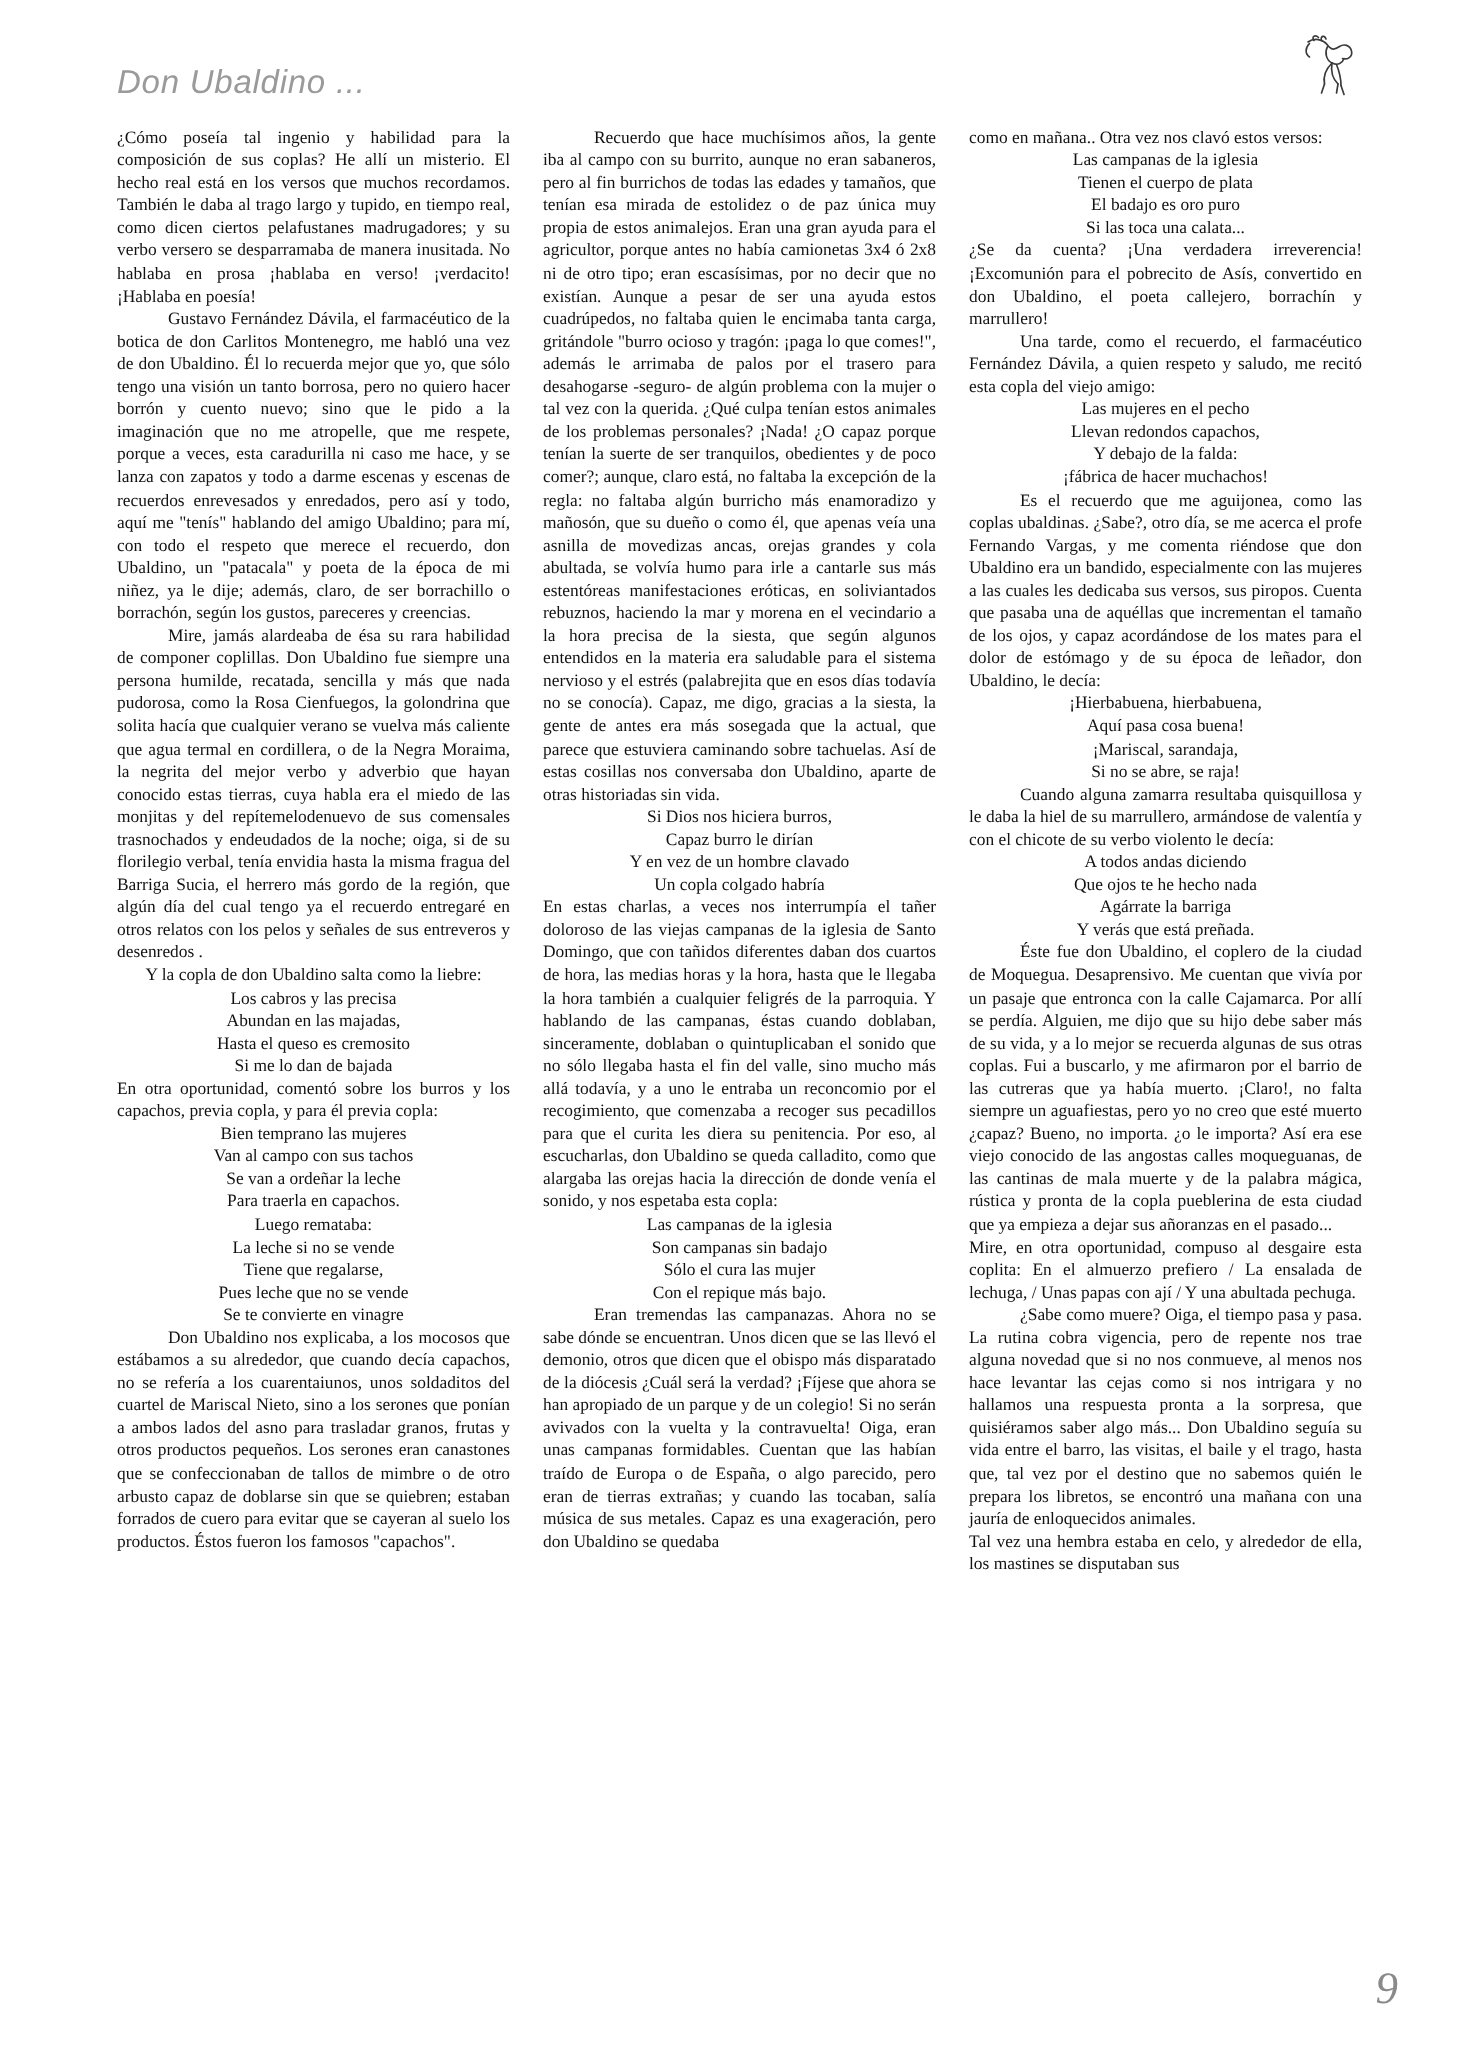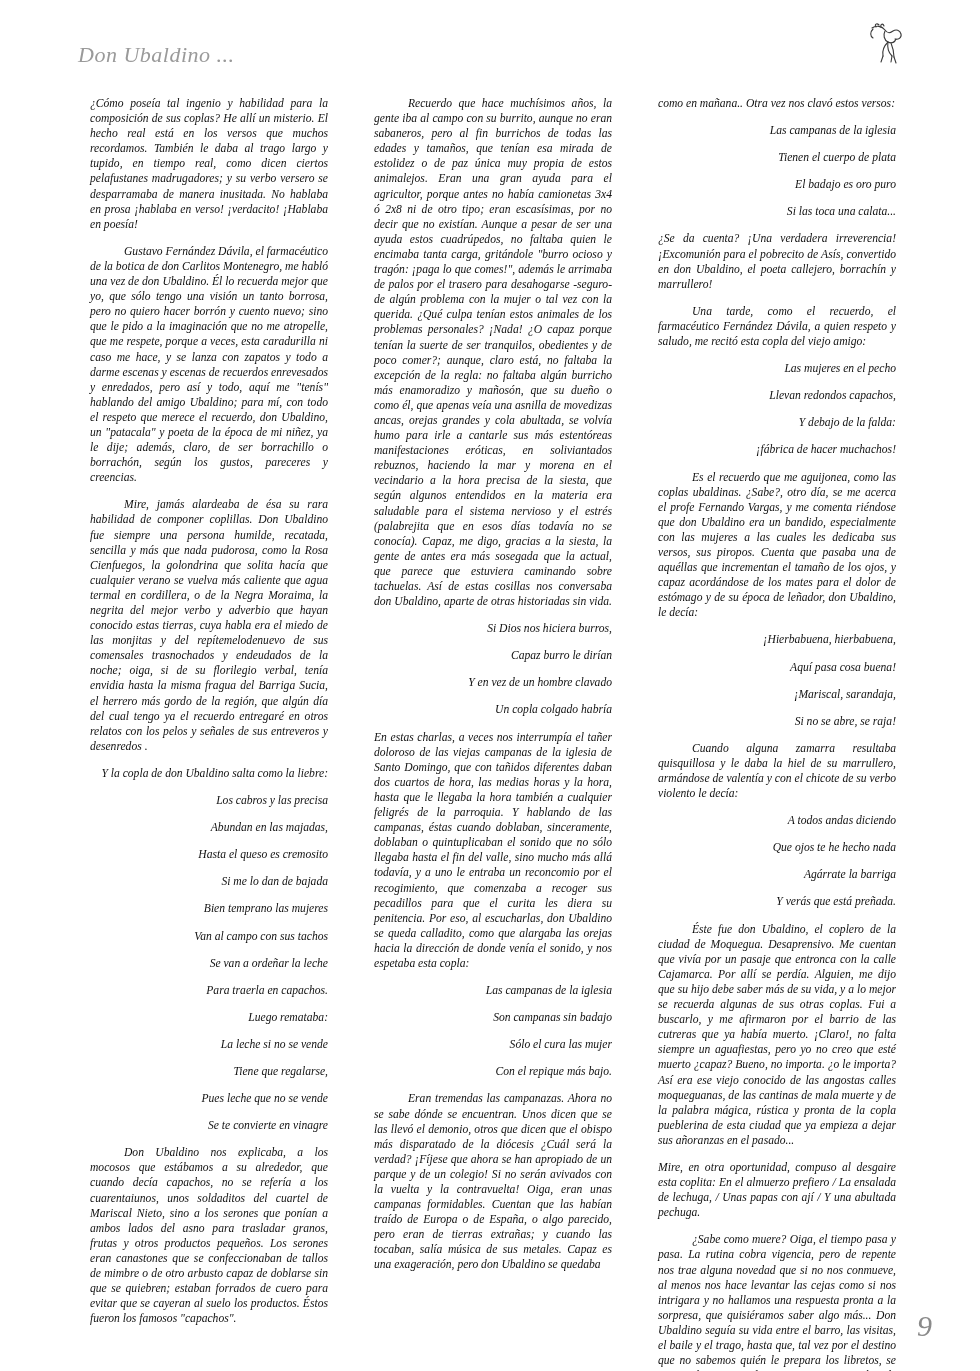--- a/index.html
+++ b/index.html
@@ -12,21 +12,21 @@
     width: 980px;
     height: 1371px;
     background: #ffffff;
     font-family: "Liberation Serif", serif;
     overflow: hidden;
   }
   .header-title {
     position: absolute;
     left: 78px;
     top: 42px;
-    font-family: Liberation Serif, serif;
+    font-family: Liberation Sans, sans-serif;
     font-style: italic;
     font-size: 22px;
     color: #9a9a9a;
     letter-spacing: 0.5px;
   }
   .logo {
     position: absolute;
     right: 70px;
     top: 22px;
     width: 46px;
@@ -37,34 +37,33 @@
     left: 78px;
     top: 84px;
     width: 830px;
     display: flex;
     gap: 22px;
   }
   .col {
     width: 262px;
   }
   .col p {
-    margin: 12px;
+    margin: 0;
     font-family: "Liberation Serif", serif;
-    font-style: italic;
     font-size: 11.6px;
     line-height: 15.1px;
     text-align: justify;
     color: #111;
     hyphens: auto;
   }
   .col p.indent {
     text-indent: 34px;
   }
   .col p.verse {
-    text-align: right;
+    text-align: center;
     text-indent: 0;
   }
   .page-number {
     position: absolute;
     right: 48px;
     bottom: 28px;
     font-family: "Liberation Serif", serif;
     font-style: italic;
     font-size: 30px;
     color: #8a8a8a;
@@ -98,20 +97,21 @@
   <div class="columns">
     <div class="col">
         <p class="">¿Cómo poseía tal ingenio y habilidad para la composición de sus coplas? He allí un misterio. El hecho real está en los versos que muchos recordamos. También le daba al trago largo y tupido, en tiempo real, como dicen ciertos pelafustanes madrugadores; y su verbo versero se desparramaba de manera inusitada. No hablaba en prosa ¡hablaba en verso! ¡verdacito! ¡Hablaba en poesía!</p>
         <p class=" indent">Gustavo Fernández Dávila, el farmacéutico de la botica de don Carlitos Montenegro, me habló una vez de don Ubaldino. Él lo recuerda mejor que yo, que sólo tengo una visión un tanto borrosa, pero no quiero hacer borrón y cuento nuevo; sino que le pido a la imaginación que no me atropelle, que me respete, porque a veces, esta caradurilla ni caso me hace, y se lanza con zapatos y todo a darme escenas y escenas de recuerdos enrevesados y enredados, pero así y todo, aquí me "tenís" hablando del amigo Ubaldino; para mí, con todo el respeto que merece el recuerdo, don Ubaldino, un "patacala" y poeta de la época de mi niñez, ya le dije; además, claro, de ser borrachillo o borrachón, según los gustos, pareceres y creencias.</p>
         <p class=" indent">Mire, jamás alardeaba de ésa su rara habilidad de componer coplillas. Don Ubaldino fue siempre una persona humilde, recatada, sencilla y más que nada pudorosa, como la Rosa Cienfuegos, la golondrina que solita hacía que cualquier verano se vuelva más caliente que agua termal en cordillera, o de la Negra Moraima, la negrita del mejor verbo y adverbio que hayan conocido estas tierras, cuya habla era el miedo de las monjitas y del repítemelodenuevo de sus comensales trasnochados y endeudados de la noche; oiga, si de su florilegio verbal, tenía envidia hasta la misma fragua del Barriga Sucia, el herrero más gordo de la región, que algún día del cual tengo ya el recuerdo entregaré en otros relatos con los pelos y señales de sus entreveros y desenredos .</p>
         <p class="verse">Y la copla de don Ubaldino salta como la liebre:</p>
         <p class="verse">Los cabros y las precisa</p>
         <p class="verse">Abundan en las majadas,</p>
         <p class="verse">Hasta el queso es cremosito</p>
         <p class="verse">Si me lo dan de bajada</p>
+        <p class="">En otra oportunidad, comentó sobre los burros y los capachos, previa copla, y para él previa copla:</p>
         <p class="verse">Bien temprano las mujeres</p>
         <p class="verse">Van al campo con sus tachos</p>
         <p class="verse">Se van a ordeñar la leche</p>
         <p class="verse">Para traerla en capachos.</p>
         <p class="verse">Luego remataba:</p>
         <p class="verse">La leche si no se vende</p>
         <p class="verse">Tiene que regalarse,</p>
         <p class="verse">Pues leche que no se vende</p>
         <p class="verse">Se te convierte en vinagre</p>
         <p class=" indent">Don Ubaldino nos explicaba, a los mocosos que estábamos a su alrededor, que cuando decía capachos, no se refería a los cuarentaiunos, unos soldaditos del cuartel de Mariscal Nieto, sino a los serones que ponían a ambos lados del asno para trasladar granos, frutas y otros productos pequeños. Los serones eran canastones que se confeccionaban de tallos de mimbre o de otro arbusto capaz de doblarse sin que se quiebren; estaban forrados de cuero para evitar que se cayeran al suelo los productos. Éstos fueron los famosos "capachos".</p>
@@ -147,17 +147,18 @@
         <p class="verse">¡Mariscal, sarandaja,</p>
         <p class="verse">Si no se abre, se raja!</p>
         <p class=" indent">Cuando alguna zamarra resultaba quisquillosa y le daba la hiel de su marrullero, armándose de valentía y con el chicote de su verbo violento le decía:</p>
         <p class="verse">A todos andas diciendo</p>
         <p class="verse">Que ojos te he hecho nada</p>
         <p class="verse">Agárrate la barriga</p>
         <p class="verse">Y verás que está preñada.</p>
         <p class=" indent">Éste fue don Ubaldino, el coplero de la ciudad de Moquegua. Desaprensivo. Me cuentan que vivía por un pasaje que entronca con la calle Cajamarca. Por allí se perdía. Alguien, me dijo que su hijo debe saber más de su vida, y a lo mejor se recuerda algunas de sus otras coplas. Fui a buscarlo, y me afirmaron por el barrio de las cutreras que ya había muerto. ¡Claro!, no falta siempre un aguafiestas, pero yo no creo que esté muerto ¿capaz? Bueno, no importa. ¿o le importa? Así era ese viejo conocido de las angostas calles moqueguanas, de las cantinas de mala muerte y de la palabra mágica, rústica y pronta de la copla pueblerina de esta ciudad que ya empieza a dejar sus añoranzas en el pasado...</p>
         <p class="">Mire, en otra oportunidad, compuso al desgaire esta coplita: En el almuerzo prefiero / La ensalada de lechuga, / Unas papas con ají / Y una abultada pechuga.</p>
         <p class=" indent">¿Sabe como muere? Oiga, el tiempo pasa y pasa. La rutina cobra vigencia, pero de repente nos trae alguna novedad que si no nos conmueve, al menos nos hace levantar las cejas como si nos intrigara y no hallamos una respuesta pronta a la sorpresa, que quisiéramos saber algo más... Don Ubaldino seguía su vida entre el barro, las visitas, el baile y el trago, hasta que, tal vez por el destino que no sabemos quién le prepara los libretos, se encontró una mañana con una jauría de enloquecidos animales.</p>
+        <p class="">Tal vez una hembra estaba en celo, y alrededor de ella, los mastines se disputaban sus</p>
       </div>
   </div>
 
   <div class="page-number">9</div>
 </div>
 
 </body></html>

